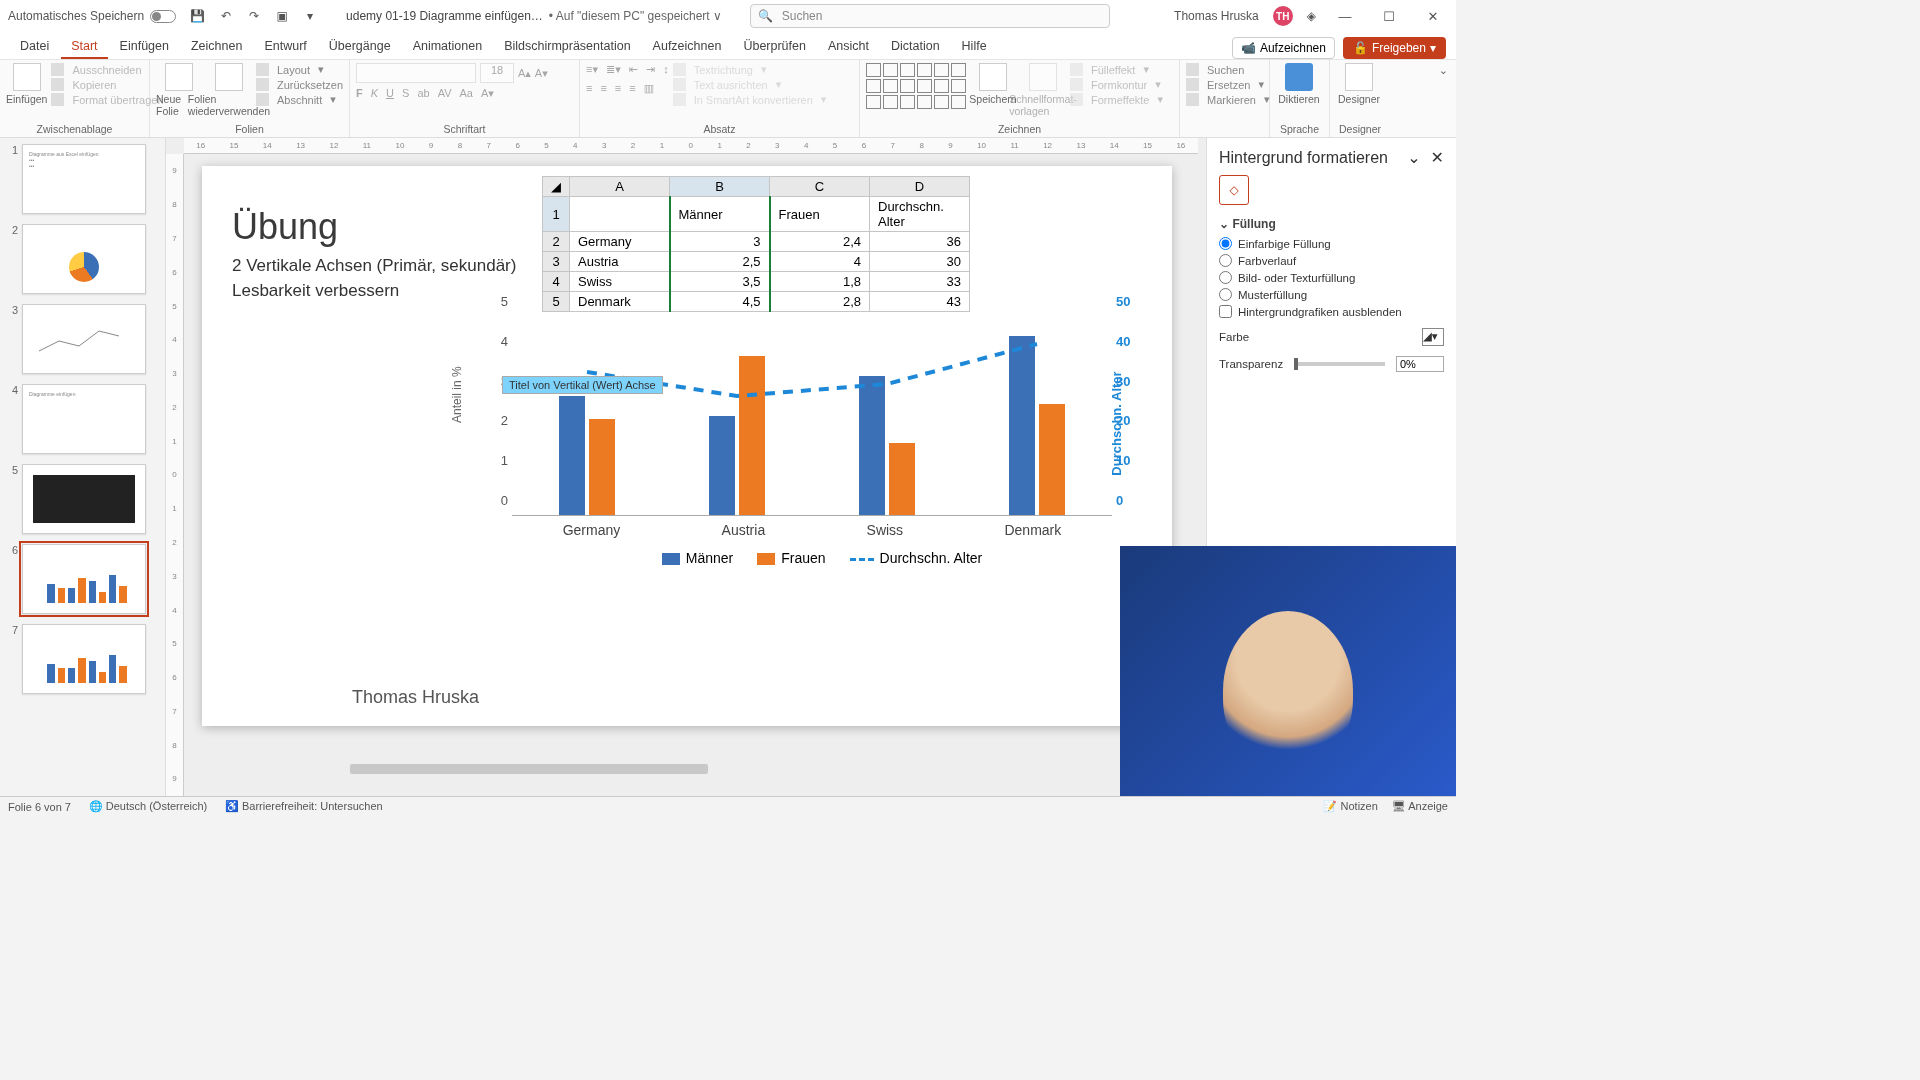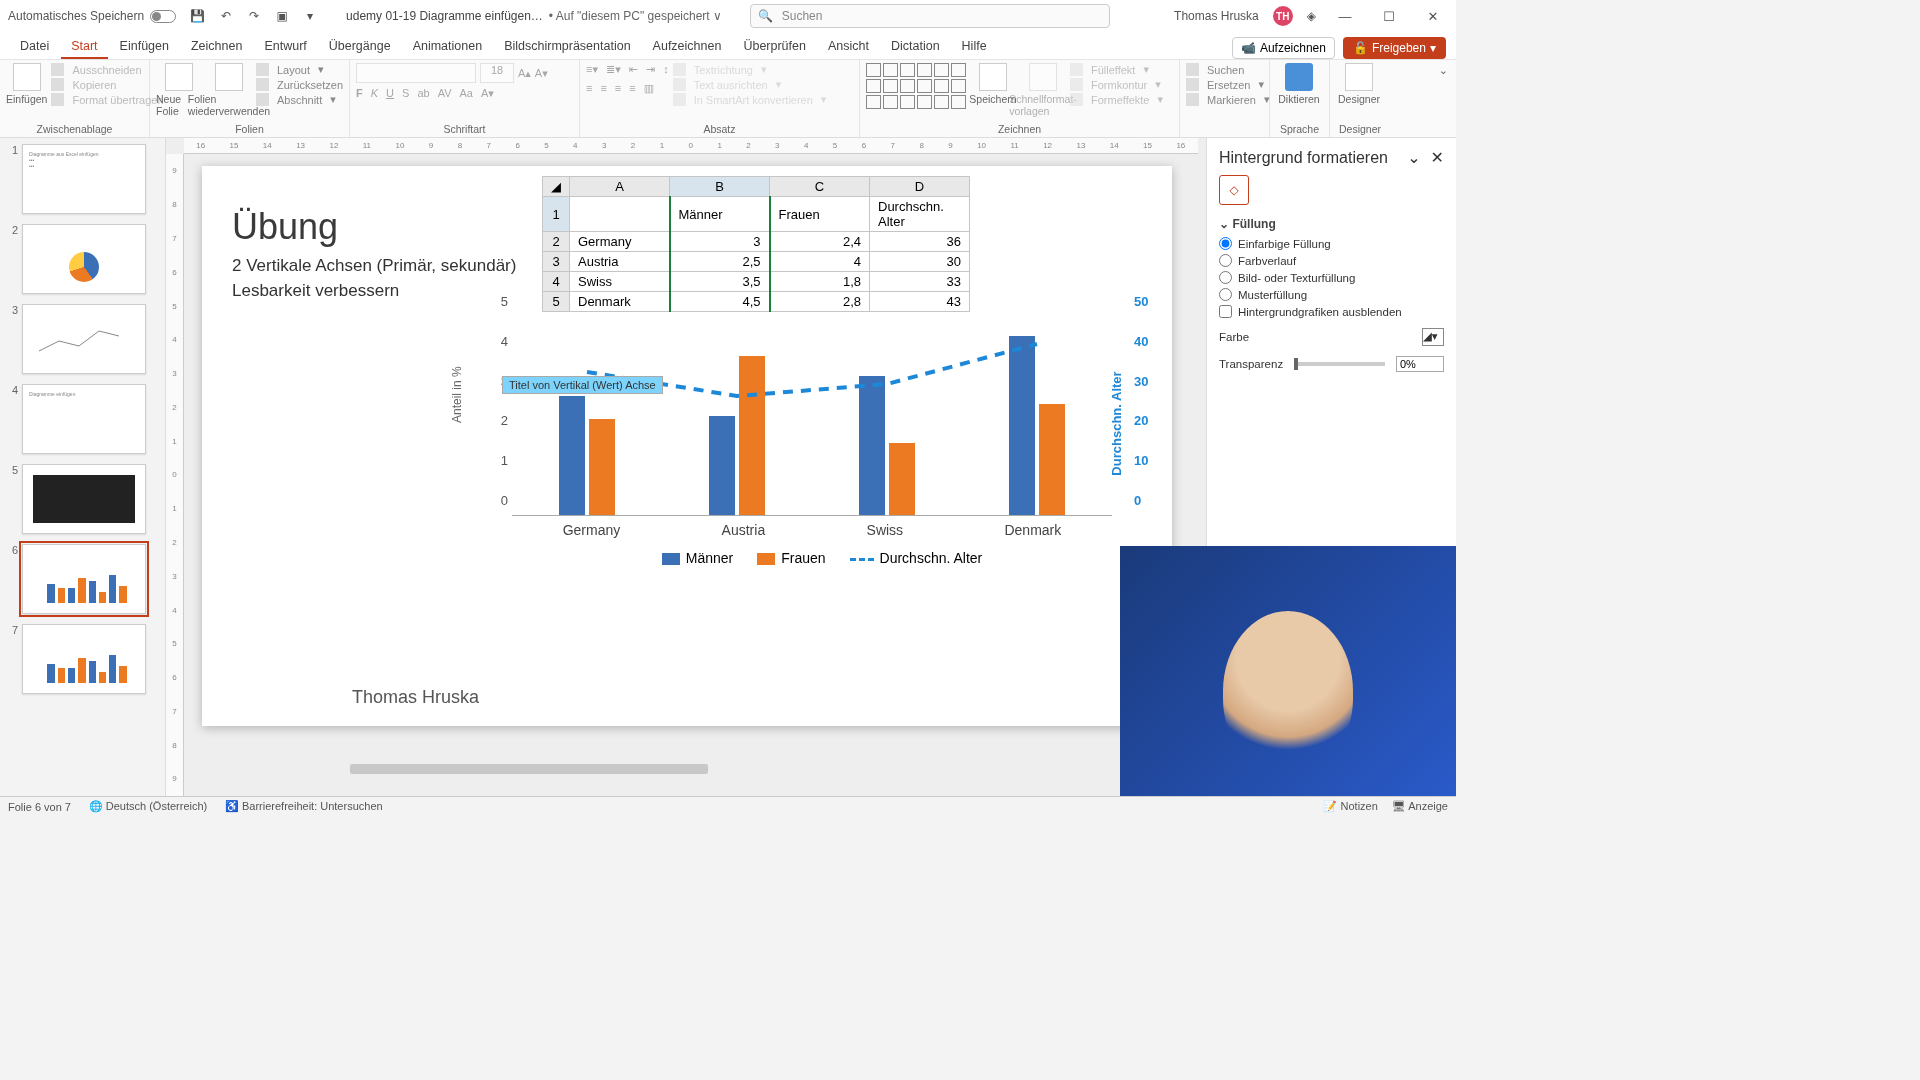--- a/index.html
+++ b/index.html
@@ -67,21 +67,21 @@
 .sheet td.num { text-align: right; }
 .sheet .selcol { border-left: 2px solid #1a7f37; border-right: 2px solid #1a7f37; }
 
 
 .chart-wrap { position: absolute; top: 150px; left: 270px; width: 700px; }
 .chart-title { text-align: center; font-size: 19px; color: #444; margin-bottom: 8px; }
 .plot { position: relative; height: 200px; margin-left: 40px; margin-right: 60px; border-bottom: 1px solid #aaa; }
 .yaxis { position: absolute; left: -28px; top: 0; bottom: 0; width: 24px; font-size: 13px; color: #555; }
 .yaxis div { position: absolute; right: 0; transform: translateY(-50%); }
 .y2axis { position: absolute; right: -38px; top: 0; bottom: 0; width: 34px; font-size: 13px; color: #1e88d8; font-weight: bold; }
-.y2axis div { position: absolute; left: 18px; transform: translateY(-50%); }
+.y2axis div { position: absolute; left: 0; transform: translateY(-50%); }
 .y-title { position: absolute; left: -48px; top: 50%; transform: rotate(-90deg) translate(0,-50%); transform-origin: left center; font-size: 12px; color: #666; white-space: nowrap; }
 .y2-title { position: absolute; right: -56px; top: 50%; transform: rotate(-90deg); font-size: 13px; color: #1e88d8; font-weight: bold; white-space: nowrap; }
 .bars { position: absolute; left: 0; right: 0; bottom: 0; top: 0; display: flex; justify-content: space-around; }
 .bgroup { display: flex; align-items: flex-end; gap: 4px; width: 80px; justify-content: center; }
 .bar { width: 26px; }
 .bar.m { background: #3b6fb6; }
 .bar.f { background: #ec7a22; }
 .xaxis { display: flex; justify-content: space-around; margin-left: 40px; margin-right: 60px; font-size: 14px; color: #444; padding-top: 6px; }
 .legend { display: flex; justify-content: center; gap: 24px; font-size: 14px; margin-top: 12px; align-items: center; }
 .legend .sw { width: 18px; height: 12px; display: inline-block; margin-right: 6px; vertical-align: middle; }

